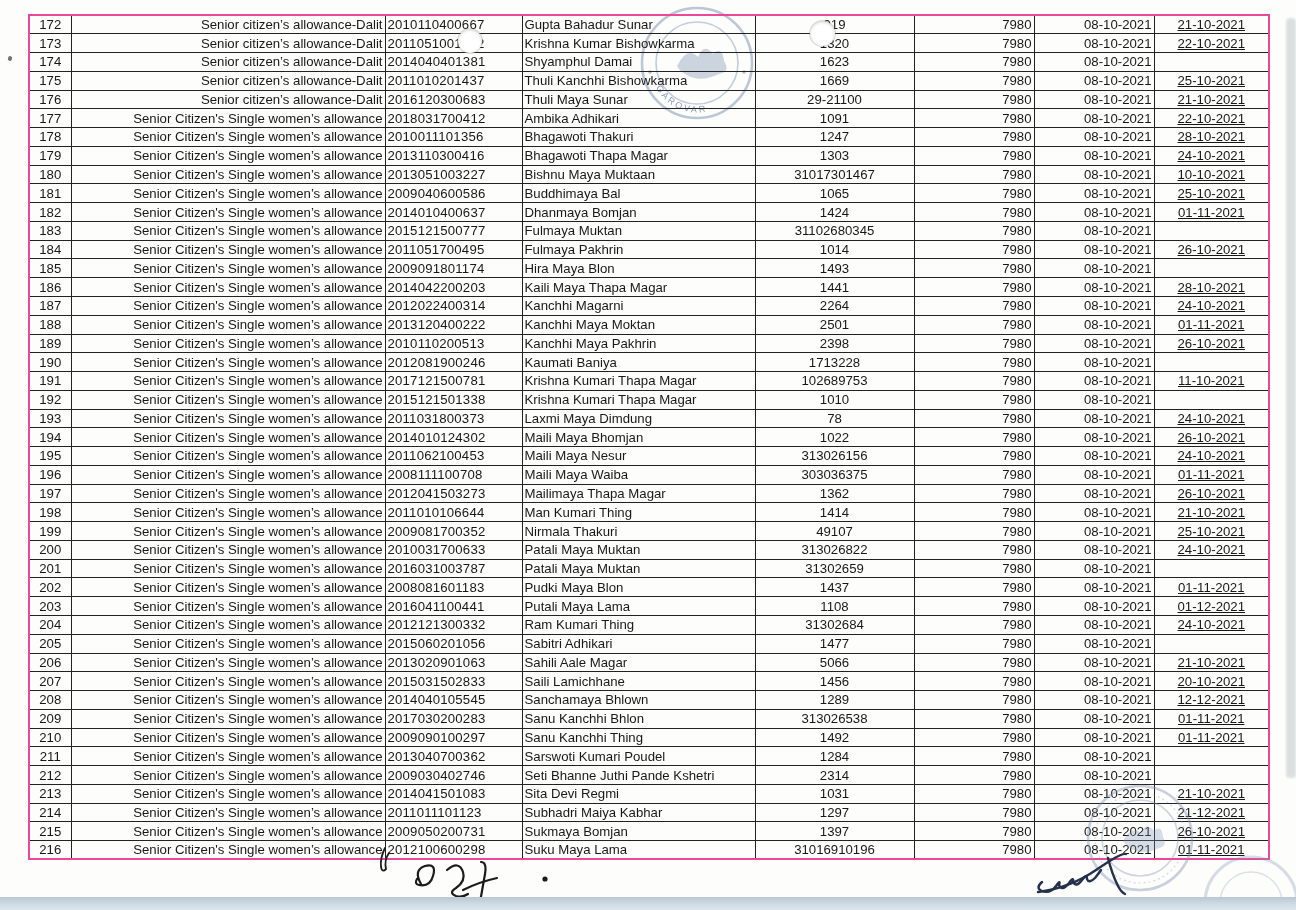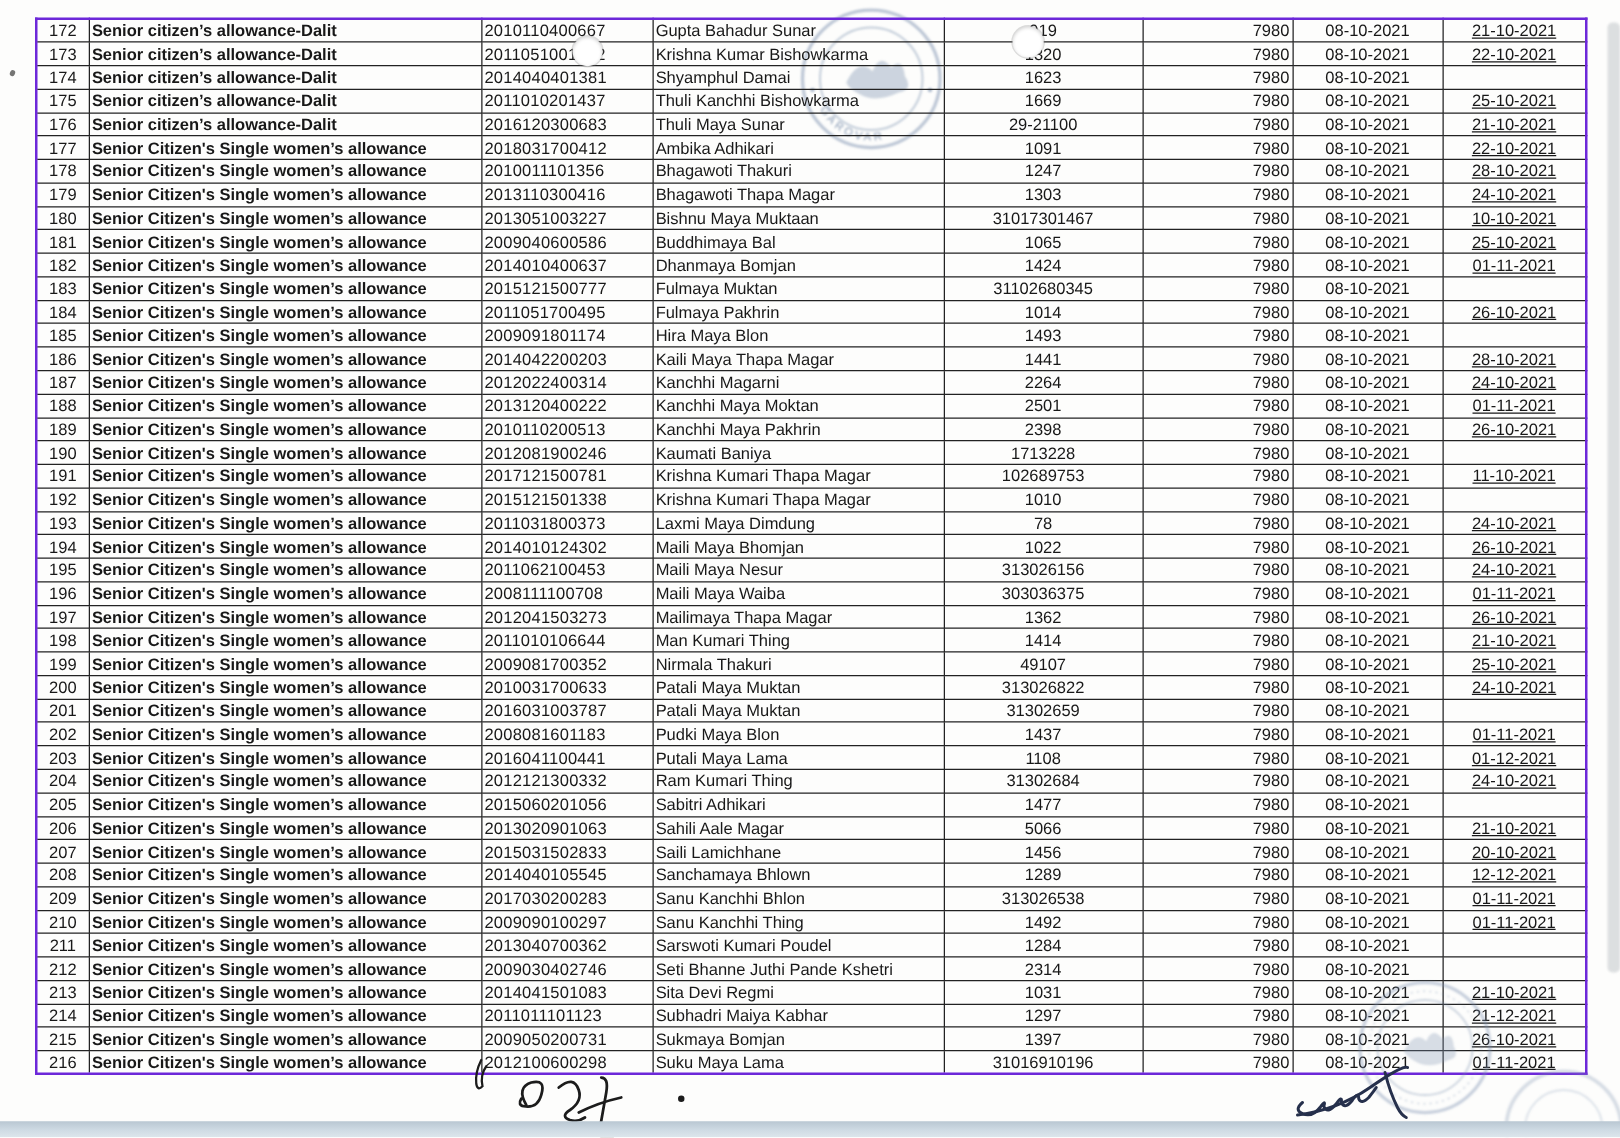--- a/index.html
+++ b/index.html
@@ -1,30 +1,30 @@
 <!DOCTYPE html>
 <html><head>
 <meta charset="utf-8">
 <style>
   html,body{margin:0;padding:0;background:#ffffff;}
   .page{position:relative;width:1296px;height:910px;background:#fdfdfc;overflow:hidden;
         font-family:"Liberation Sans", sans-serif;color:#1a1a1a;}
   
   table.ledger{position:absolute;left:28px;top:14px;width:1240px;table-layout:fixed;
-               border-collapse:collapse;border:2px solid #6d28d9;}
+               border-collapse:collapse;border:2px solid #ec4899;}
   table.ledger td{border:1px solid #222;height:18.78px;box-sizing:border-box;
                   font-size:13.2px;line-height:17px;padding:0 2px;white-space:nowrap;
                   overflow:hidden;color:#181818;}
   td.c-serial{text-align:center;}
-  td.c-type{text-align:left;font-weight:bold;}
+  td.c-type{text-align:right;}
   td.c-id{letter-spacing:.2px;}
   td.c-name{text-align:left;padding-left:5px;}
   td.c-ref{text-align:center;}
   td.c-amount{text-align:right;}
-  td.c-date1{text-align:center;}
+  td.c-date1{text-align:right;}
   td.c-date2{text-align:center;text-decoration:underline;}
   
   .hole{position:absolute;background:#fff;border-radius:50%;
         box-shadow:0 0 0 1px rgba(130,130,130,.28), inset 0 1px 3px rgba(0,0,0,.18);}
   .hole-1{left:458px;top:29px;width:24px;height:24px;}
   .hole-2{left:810px;top:21px;width:25px;height:25px;}
   .ink-dot{position:absolute;left:8px;top:56px;width:4px;height:5px;background:#3a3a3a;
            border-radius:2px;opacity:.7;transform:rotate(20deg);}
   .scan-bottom{position:absolute;left:0;top:897px;width:1296px;height:13px;
                background:linear-gradient(180deg,#b9c7d2 0%,#cfdbe4 55%,#dde6ec 100%);}

